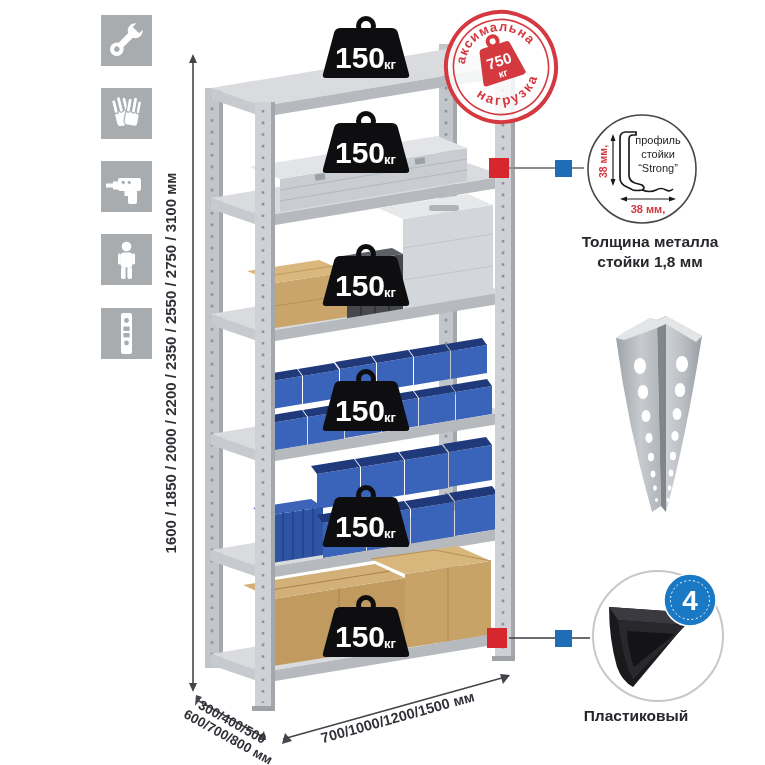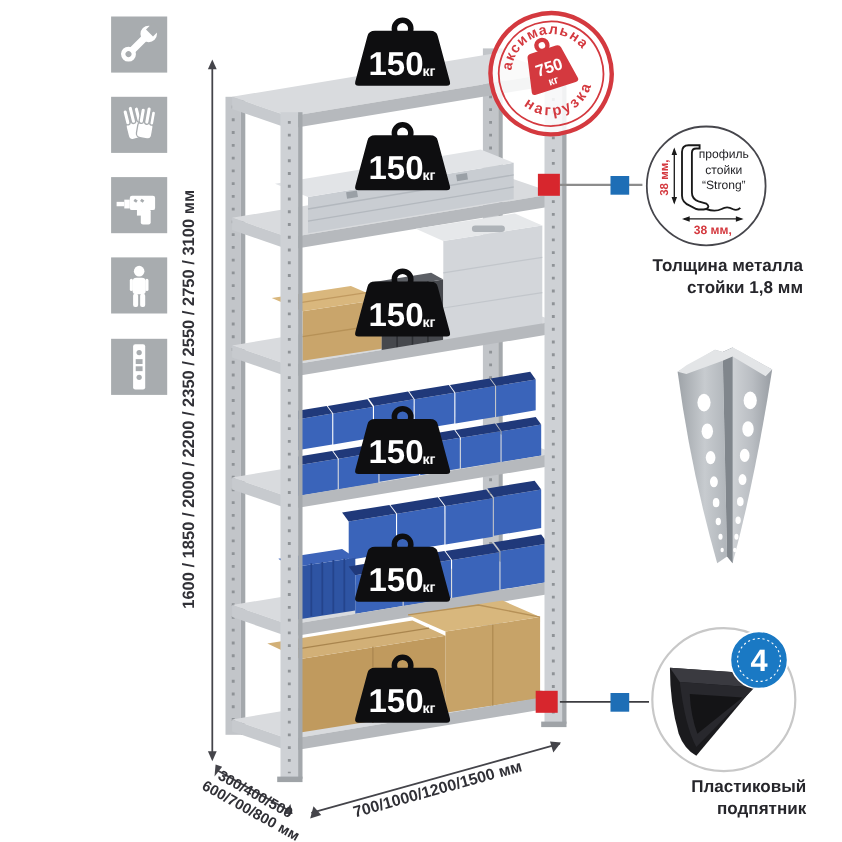--- a/index.html
+++ b/index.html
@@ -1,20 +1,20 @@
 <!DOCTYPE html>
 <html><head>
 <meta charset="utf-8">
 <style>
   html,body{margin:0;padding:0;background:#fff;}
   body{width:765px;height:765px;position:relative;overflow:hidden;
        font-family:"Liberation Sans","DejaVu Sans",sans-serif;}
   .abs{position:absolute;}
   .icon-box{position:absolute;left:101px;width:51px;height:51px;background:#a8acaf;}
-  .caption{position:absolute;text-align:right;color:#26262b;font-weight:700;
+  .caption{position:absolute;text-align:center;color:#26262b;font-weight:700;
            font-size:15.5px;line-height:1.28;}
   svg{display:block;}
   .binF{fill:#3a64ba;}
   .binT{fill:#20397a;}
   .shelfTop{fill:#d9dbde;}
   .shelfFront{fill:#b6b9bd;}
   .shelfLeft{fill:#c7cace;}
   .legFront{fill:#ced1d5;}
   .legBack{fill:#c2c5c9;}
   .legEdge{fill:#a4a8ac;}
@@ -455,16 +455,15 @@
   </g>
   <g transform="translate(101,33)">
     <circle cx="0" cy="0" r="26" fill="#1a79c4" stroke="#ffffff" stroke-width="1.5"></circle>
     <circle cx="0" cy="0" r="19.5" fill="none" stroke="#ffffff" stroke-width="1" stroke-dasharray="2,2.5"></circle>
     <text x="0" y="10" font-size="28" font-weight="700" fill="#fff" text-anchor="middle">4</text>
     <text font-size="6.2" font-weight="700" fill="#fff" letter-spacing="0.6">
       <textPath href="#badgeArc" startOffset="50%" text-anchor="middle">в комплекте</textPath>
     </text>
   </g>
 </svg>
-<div class="caption" style="left:585px;top:706px;width:148px">
+<div class="caption" style="left:562px;top:706px;width:148px">
   <div>Пластиковый</div>
-  <div>подпятник</div>
 </div>
 
 </body></html>

